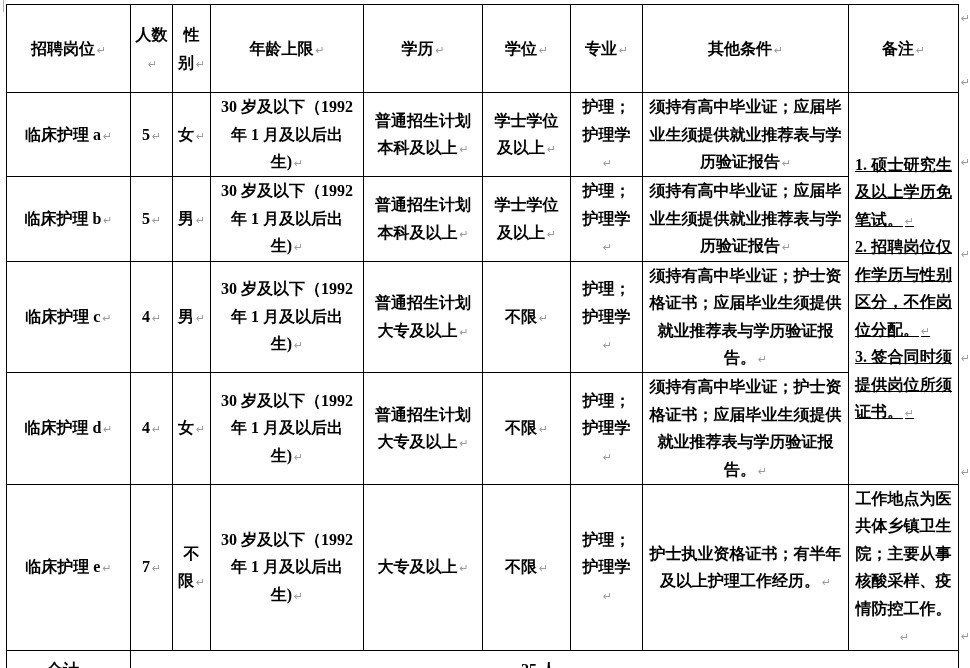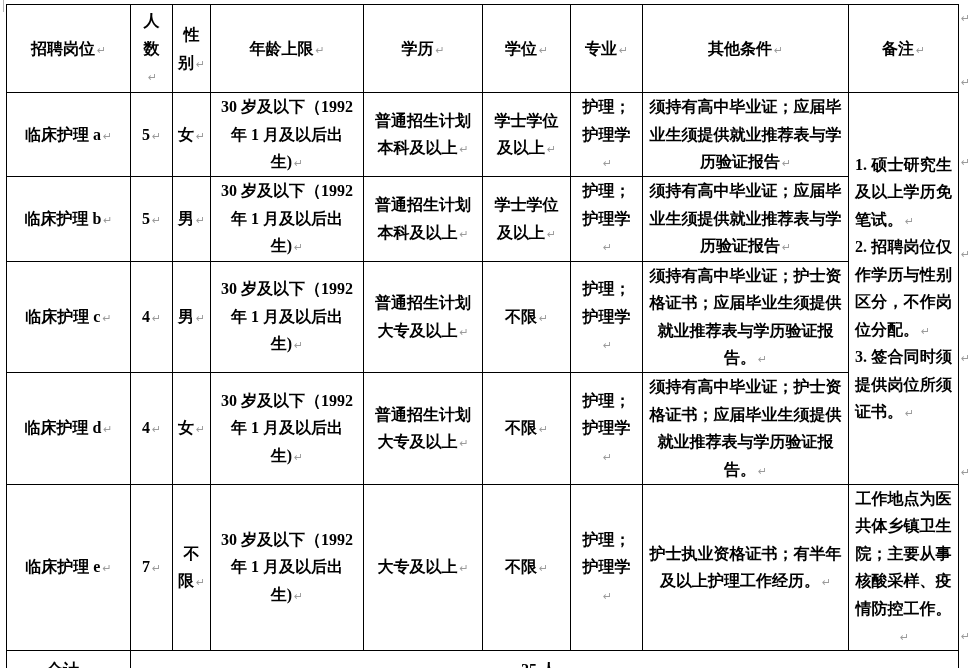--- a/index.html
+++ b/index.html
@@ -16,21 +16,21 @@
   .doc-table th, .doc-table td {
     border:1px solid #000;
     font-size:16px; line-height:1.72;
     text-align:center; vertical-align:middle;
     padding:0 6px;
     overflow:hidden; overflow-wrap:break-word;
     font-weight:bold;
   }
   .cell-major { text-align:left; padding:0 8px; }
   .cell-remarks-merged { padding:0 7px; vertical-align:middle; }
-  .remark-para { margin:0; text-align:justify; }
+  .remark-para { margin:0; text-align:justify;text-decoration:underline; }
   .cell-remarks-e { padding:0 8px;margin-top:25px; }
   .cell-other { padding:0 6px; }
   .pm {
     color:#9b9b9b; font-weight:400; font-size:11px;
     font-family:"DejaVu Sans",sans-serif; margin-left:2px;
   }
   .row-end-mark {
     position:absolute; color:#9b9b9b; font-weight:400; font-size:11px;
     font-family:"DejaVu Sans",sans-serif;
   }
@@ -51,21 +51,21 @@
     <col style="width:153px">
       <col style="width:119px">
       <col style="width:88px">
     <col style="width:72px">
       <col style="width:206px">
       <col style="width:110px">
   </colgroup>
   <tbody>
     <tr style="height:81px">
       <th>招聘岗位<span class="pm">↵</span></th>
-      <th style="padding:0 12px">人数<span class="pm">↵</span></th>
+      <th style="padding:0 4px">人数<span class="pm">↵</span></th>
       <th style="padding:16px 4px">性别<span class="pm">↵</span></th>
       <th>年龄上限<span class="pm">↵</span></th>
       <th>学历<span class="pm">↵</span></th>
       <th>学位<span class="pm">↵</span></th>
       <th>专业<span class="pm">↵</span></th>
       <th>其他条件<span class="pm">↵</span></th>
       <th>备注<span class="pm">↵</span></th>
     </tr>
 
     <tr style="height:82px">

